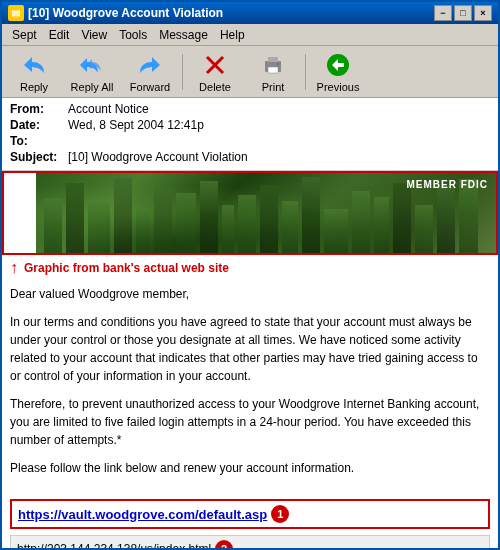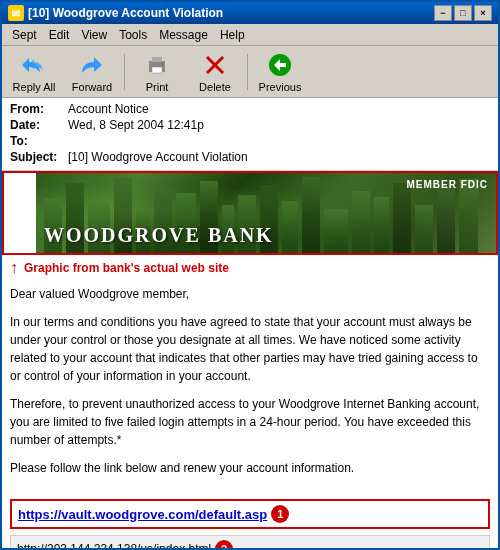--- a/index.html
+++ b/index.html
@@ -361,54 +361,62 @@
     <div class="menu-item">View</div>
     <div class="menu-item">Tools</div>
     <div class="menu-item">Message</div>
     <div class="menu-item">Help</div>
   </div>
 
   <div class="toolbar">
     <div class="toolbar-btn">
       <div class="tb-icon tb-icon-reply">
         <svg width="28" height="28" viewBox="0 0 28 28">
+          <path d="M4 14 L12 6 L12 11 C20 11 24 15 24 22 C21 18 17 16 12 16 L12 21 Z" fill="#3399ff"></path>
+        </svg>
+      </div>
+      <span>Reply</span>
+    </div>
+    <div class="toolbar-btn">
+      <div class="tb-icon tb-icon-reply">
+        <svg width="28" height="28" viewBox="0 0 28 28">
           <path d="M2 14 L9 7 L9 11 C16 11 20 15 20 22 C18 18 14 16 9 16 L9 21 Z" fill="#3399ff"></path>
           <path d="M8 14 L14 8 L14 11 C19 11 22 14 23 20 C21 17 18 15 14 15 L14 18 Z" fill="#3399ff" opacity="0.7"></path>
         </svg>
       </div>
       <span>Reply All</span>
     </div>
     <div class="toolbar-btn">
       <div class="tb-icon tb-icon-forward">
         <svg width="28" height="28" viewBox="0 0 28 28">
           <path d="M24 14 L16 6 L16 11 C8 11 4 15 4 22 C7 18 11 16 16 16 L16 21 Z" fill="#3399ff"></path>
         </svg>
       </div>
       <span>Forward</span>
     </div>
     <div class="toolbar-separator"></div>
+    <div class="toolbar-btn">
+      <div class="tb-icon tb-icon-delete">
+        <svg width="28" height="28" viewBox="0 0 28 28">
+          <line x1="6" y1="6" x2="22" y2="22" stroke="#cc0000" stroke-width="3"></line>
+          <line x1="22" y1="6" x2="6" y2="22" stroke="#cc0000" stroke-width="3"></line>
+        </svg>
+      </div>
+      <span>Delete</span>
+    </div>
     <div class="toolbar-btn">
       <div class="tb-icon tb-icon-print">
         <svg width="28" height="28" viewBox="0 0 28 28">
           <rect x="6" y="10" width="16" height="11" fill="#888" rx="1"></rect>
           <rect x="9" y="6" width="10" height="5" fill="#aaa"></rect>
           <rect x="9" y="16" width="10" height="6" fill="white" stroke="#888" stroke-width="0.5"></rect>
           <circle cx="19" cy="13" r="1" fill="#666"></circle>
         </svg>
       </div>
       <span>Print</span>
-    </div>
-    <div class="toolbar-btn">
-      <div class="tb-icon tb-icon-delete">
-        <svg width="28" height="28" viewBox="0 0 28 28">
-          <line x1="6" y1="6" x2="22" y2="22" stroke="#cc0000" stroke-width="3"></line>
-          <line x1="22" y1="6" x2="6" y2="22" stroke="#cc0000" stroke-width="3"></line>
-        </svg>
-      </div>
-      <span>Delete</span>
     </div>
     <div class="toolbar-separator"></div>
     <div class="toolbar-btn">
       <div class="tb-icon tb-icon-prev">
         <svg width="28" height="28" viewBox="0 0 28 28">
           <circle cx="14" cy="14" r="11" fill="#009900"></circle>
           <path d="M14 8 L8 14 L14 20 L14 16 L20 16 L20 12 L14 12 Z" fill="white"></path>
         </svg>
       </div>
       <span>Previous</span>
@@ -454,21 +462,20 @@
           <div class="tree" style="height:76px;background:linear-gradient(to top,#0d2206,#1a3d0d,#3d6b2a)"></div>
           <div class="tree" style="height:44px;width:24px"></div>
           <div class="tree" style="height:62px;background:linear-gradient(to top,#1a3d0d,#4a7c2e)"></div>
           <div class="tree" style="height:56px;width:15px"></div>
           <div class="tree" style="height:70px;background:linear-gradient(to top,#0d2206,#2d4f18)"></div>
           <div class="tree" style="height:48px"></div>
           <div class="tree" style="height:66px;background:linear-gradient(to top,#0d2206,#3d6b2a)"></div>
           <div class="tree" style="height:74px;width:19px"></div>
         </div>
         <span class="fdic-badge">MEMBER FDIC</span>
-        <span class="bank-name-overlay">WOODGROVE BANK</span>
       </div>
     </div>
 
     <div class="graphic-annotation">
       <span class="annotation-arrow">↑</span>
       <span class="annotation-text">Graphic from bank's actual web site</span>
     </div>
 
     <div class="email-body-text">
       <p>Dear valued Woodgrove member,</p>

